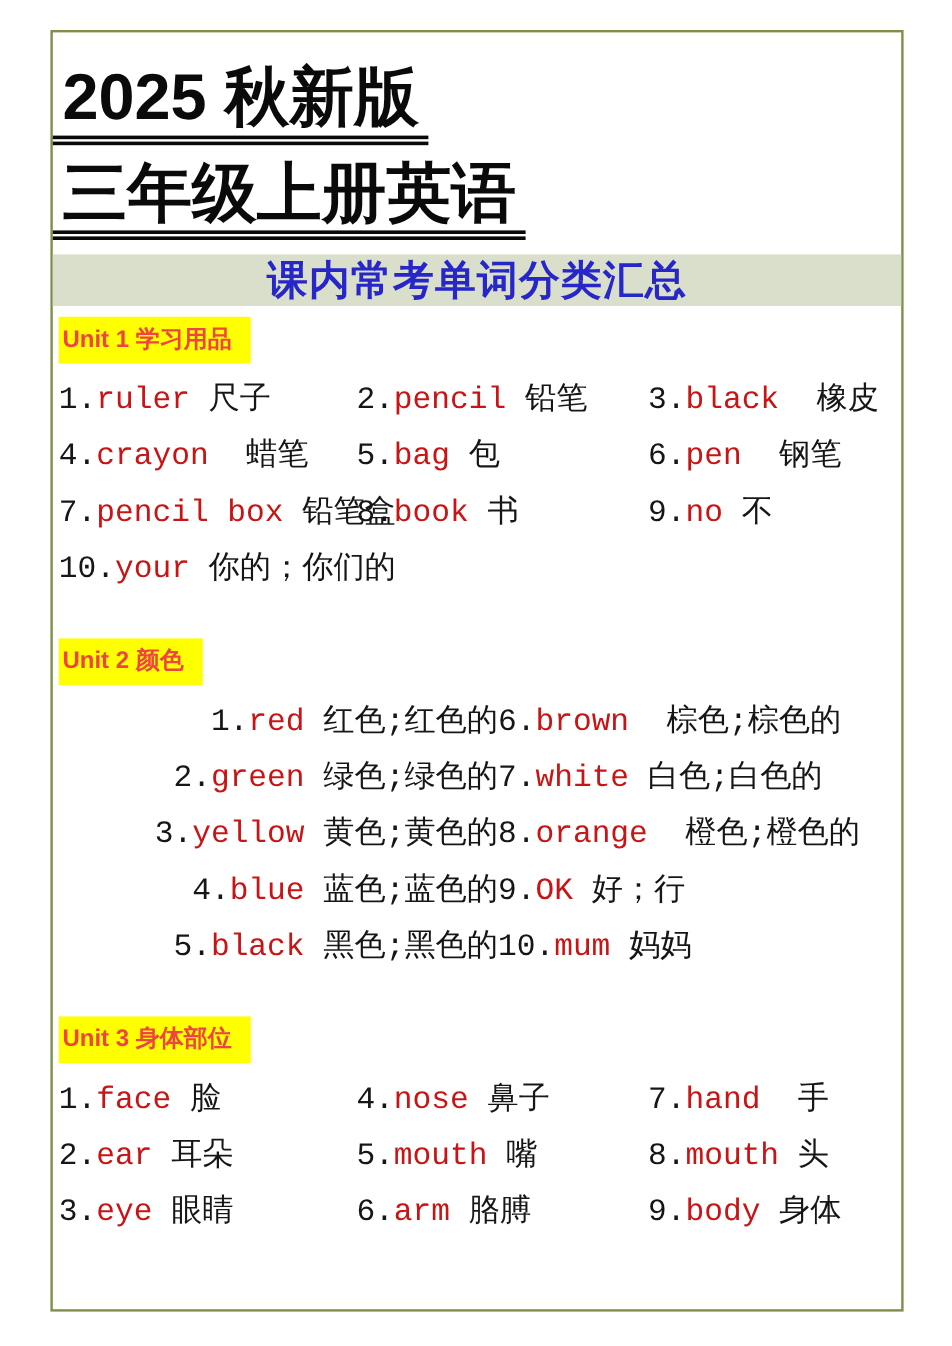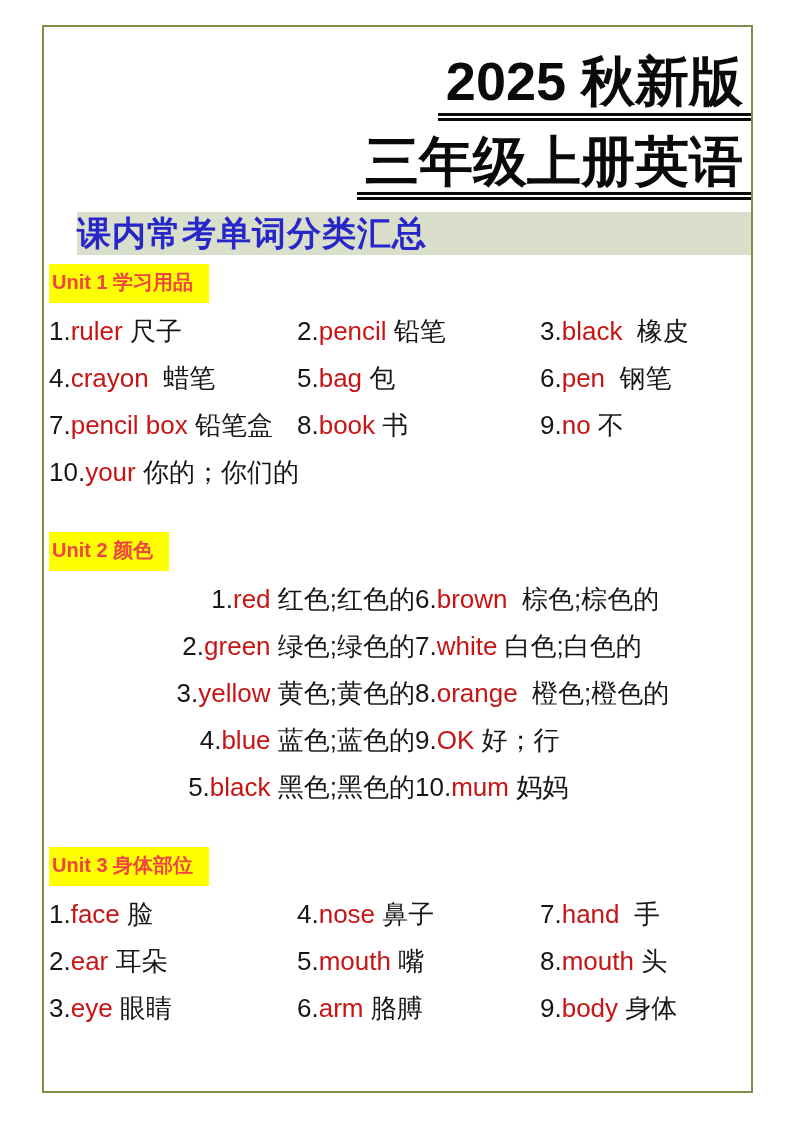--- a/index.html
+++ b/index.html
@@ -19,62 +19,61 @@
     position: absolute;
     left: 42px;
     top: 25px;
     width: 707px;
     height: 1064px;
     border: 2px solid var(--frame-border, #7e8f4b);
     background: #ffffff;
     box-sizing: content-box;
   }
   .title-block {
-    text-align: right;
+    text-align: left;
     padding-top: 26px;
   }
   .title-line { line-height: 1.05; margin-bottom: 12px; }
   .title-text {
     display: inline-block;
     font-size: 54px;
     font-weight: bold;
     color: #0a0a0a;
     letter-spacing: 0px;
     border-bottom: 8px double #0a0a0a;
     padding: 0 8px 3px 8px;
   }
   .subtitle-bar {
     margin-top: 6px;
     height: 43px;
     background: var(--bar-bg, #d9dfca);
     display: flex;
     align-items: center;
-    justify-content: flex-start;
-    margin-left: 33px;
+    justify-content: center;
   }
   .subtitle-text {
     color: var(--subtitle-blue, #2626c9);
     font-weight: bold;
     font-size: 34px;
     letter-spacing: 1px;
   }
   .content { padding-left: 5px; }
   .unit { margin-top: 36px; }
   .unit:first-child { margin-top: 9px; }
   .unit-header {
     display: inline-block;
     background: var(--highlight-yellow, #ffff00);
     padding: 5px 16px 7px 3px;
   }
   .unit-header-text {
     font-size: 20px;
     font-weight: bold;
     color: #ef4444;
   }
-  .rows { margin-top: 5px; }
+  .rows { margin-top: 5px; font-family: Liberation Mono, monospace; }
   .word-row {
     display: flex;
     height: 47px;
     align-items: center;
   }
   .word-cell {
     white-space: pre;
     font-size: 26px;
     color: #161616;
   }

